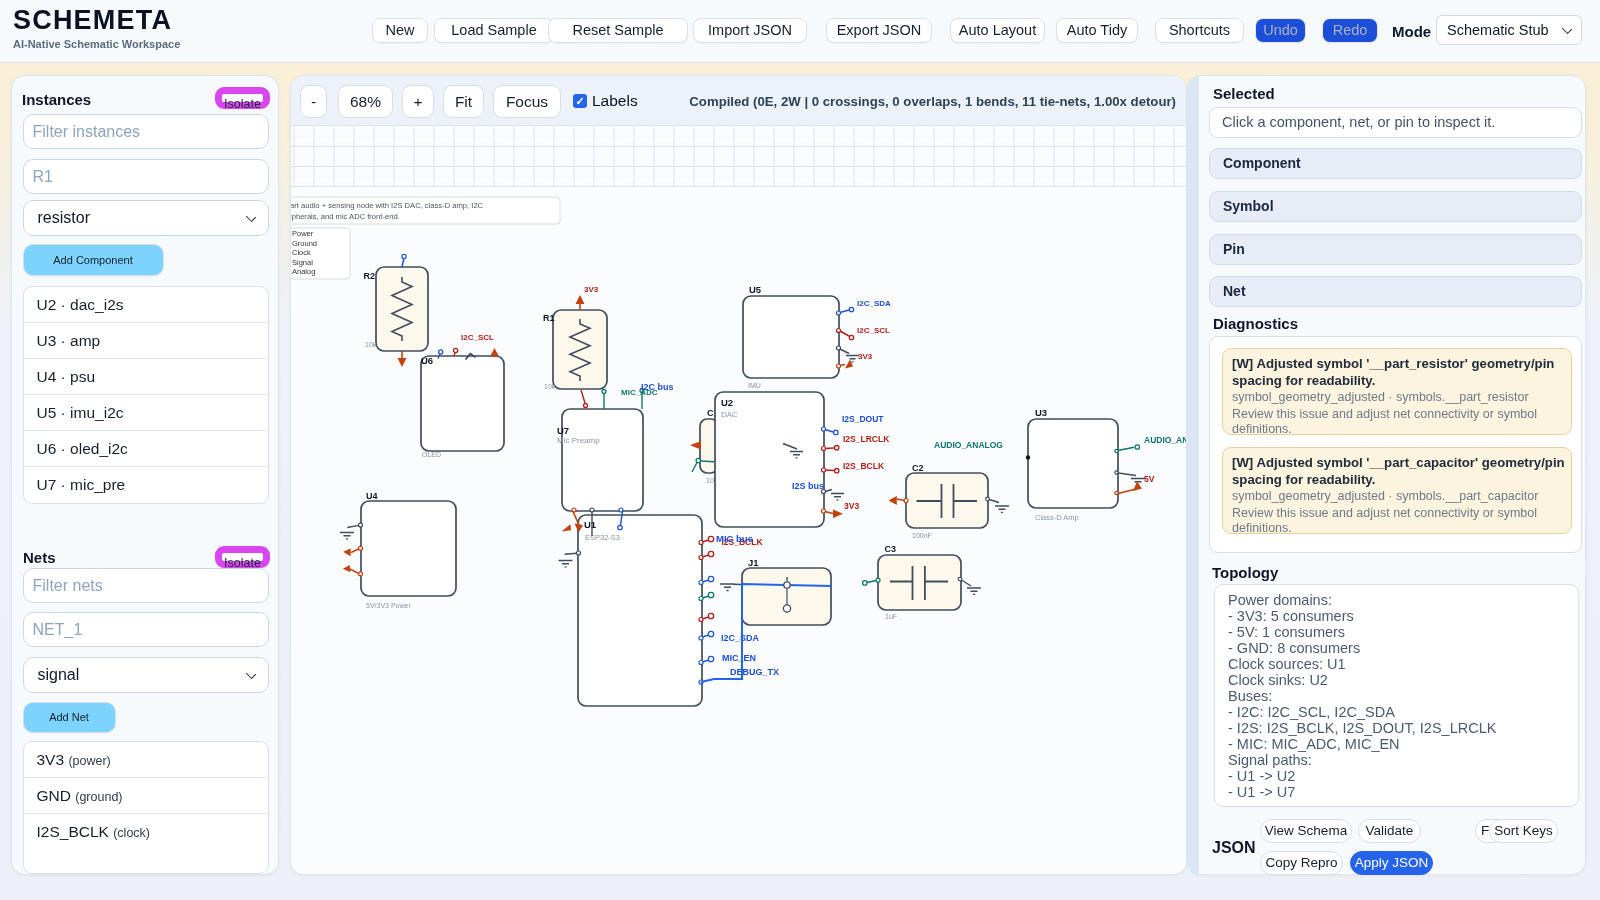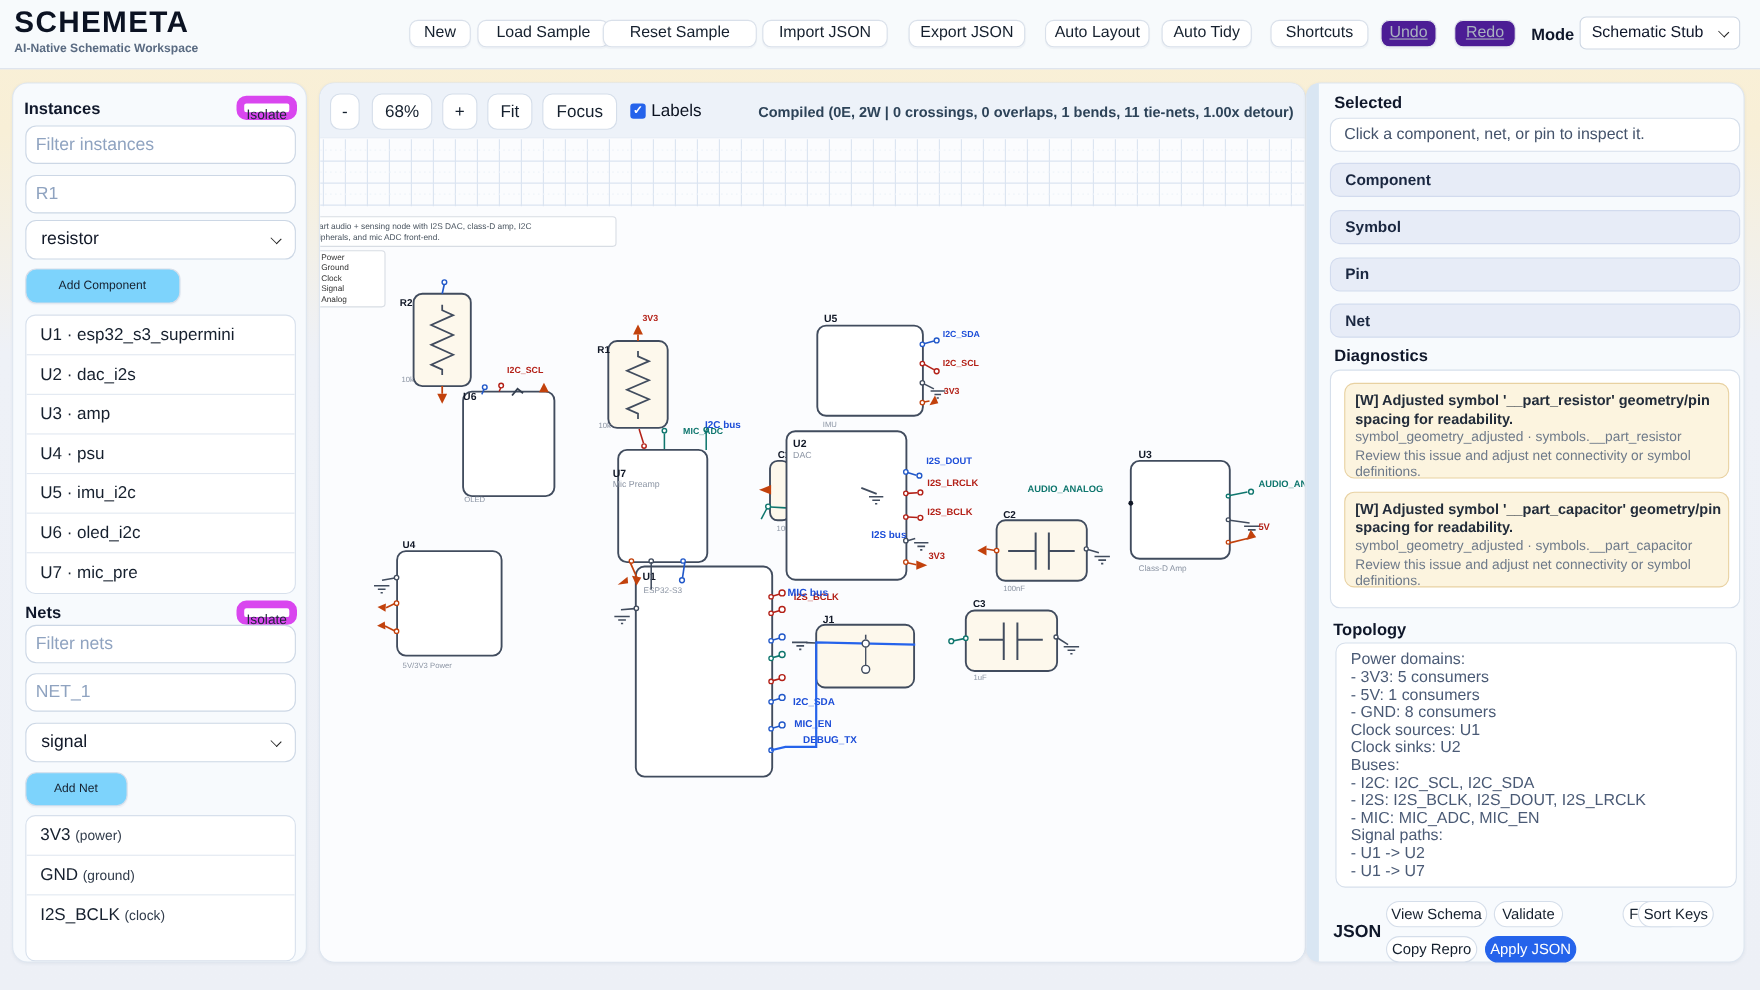--- a/index.html
+++ b/index.html
@@ -8,21 +8,21 @@
   font-family:"Liberation Sans", sans-serif;
   background: linear-gradient(180deg, #faf0d6 0px, #f8efd7 120px, #eef1f7 320px, #edf0f6 900px);
   position:relative; color:#0f172a;
 }
 
 #hdr { position:absolute; left:0; top:0; width:1600px; height:63px; background:#f7fafc; border-bottom:1px solid #d9e0ea; }
 #title { position:absolute; left:13px; top:5px; font-size:27px; font-weight:800; letter-spacing:1.2px; color:#0b1222; }
 #subtitle { position:absolute; left:13px; top:38px; font-size:11px; font-weight:700; color:#5a6b82; }
 .hbtn { position:absolute; top:18px; height:25px; background:#fff; border:1px solid #d9e0ea; border-radius:8px;
   font-size:14.5px; color:#15202e; text-align:center; line-height:23px; box-shadow:0 1px 1px rgba(30,50,90,.04); }
-.hbtn.dis { color:#a9b2bf; background:#4c1d95; border-color:#e4e8ee;text-decoration:underline; }
+.hbtn.dis { color:#a9b2bf; background:#1d4ed8; border-color:#e4e8ee; }
 #modeLbl { position:absolute; top:23px; left:1392px; font-size:15px; font-weight:700; color:#0f172a; }
 #modeSel { position:absolute; top:15px; left:1436px; width:146px; height:30px; background:#fff; border:1px solid #cfd8e4; border-radius:6px;
   font-size:14.5px; color:#0f172a; line-height:28px; padding-left:10px; }
 #modeSel .chev { position:absolute; right:10px; top:9px; width:8px; height:8px; border-right:1.8px solid #222; border-bottom:1.8px solid #222; transform:rotate(45deg) scale(1,0.8); }
 
 .panel { position:absolute; top:75px; height:800px; background:#f7fafd; border:1px solid #dee6f0; border-radius:14px;
   box-shadow:0 1px 3px rgba(40,60,100,.06); }
 #lp { left:11px; width:268px; overflow:hidden; }
 #cp { left:290px; width:897px; }
 #rp { left:1187px; width:399px; }
@@ -81,21 +81,20 @@
 </div>
 
 <div id="lp" class="panel">
   <div class="sec" style="left:10px;top:15px;">Instances</div>
   <div class="iso" style="left:203px;top:11px;">Isolate</div>
   <div class="inp" style="top:38px;">Filter instances</div>
   <div class="inp" style="top:83px;">R1</div>
   <div class="inp dark" style="top:124px;height:36px;">resistor<span class="chevb"></span></div>
   <div class="wbtn" style="left:10.5px;top:168px;width:141px;height:32px;line-height:30px;">Add Component</div>
   <div class="list" style="top:210px;">
-    <div class="row">U1 · esp32_s3_supermini</div>
     <div class="row">U2 · dac_i2s</div>
     <div class="row">U3 · amp</div>
     <div class="row">U4 · psu</div>
     <div class="row">U5 · imu_i2c</div>
     <div class="row">U6 · oled_i2c</div>
     <div class="row">U7 · mic_pre</div>
   </div>
   <div class="sec" style="left:11px;top:473px;">Nets</div>
   <div class="iso" style="left:203px;top:470px;">Isolate</div>
   <div class="inp" style="top:492px;">Filter nets</div>

